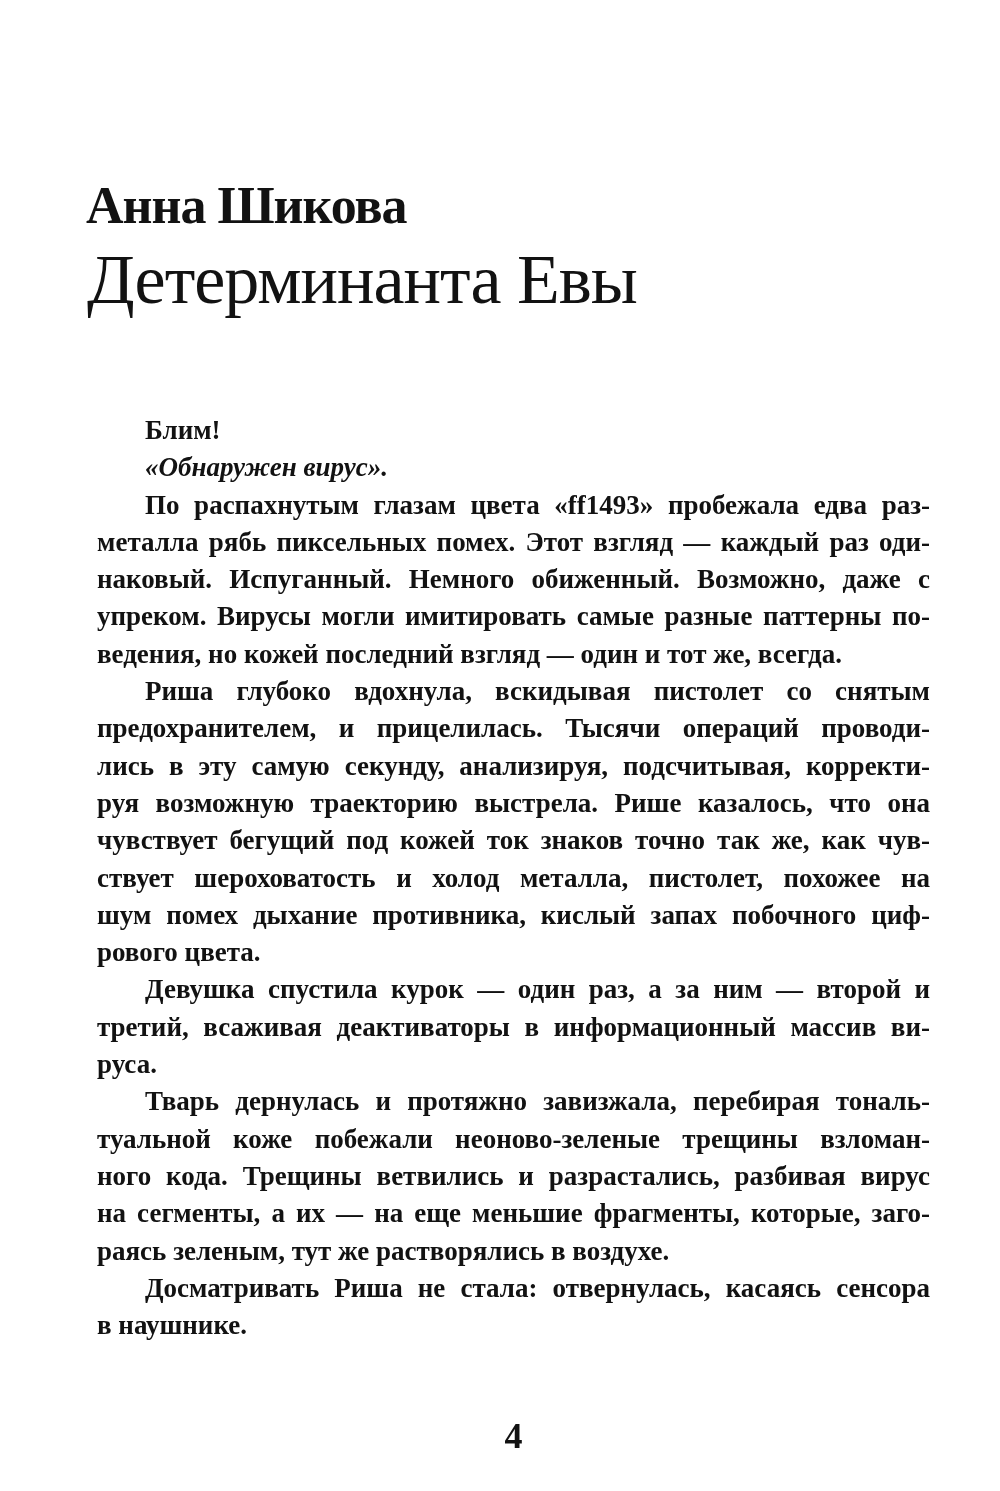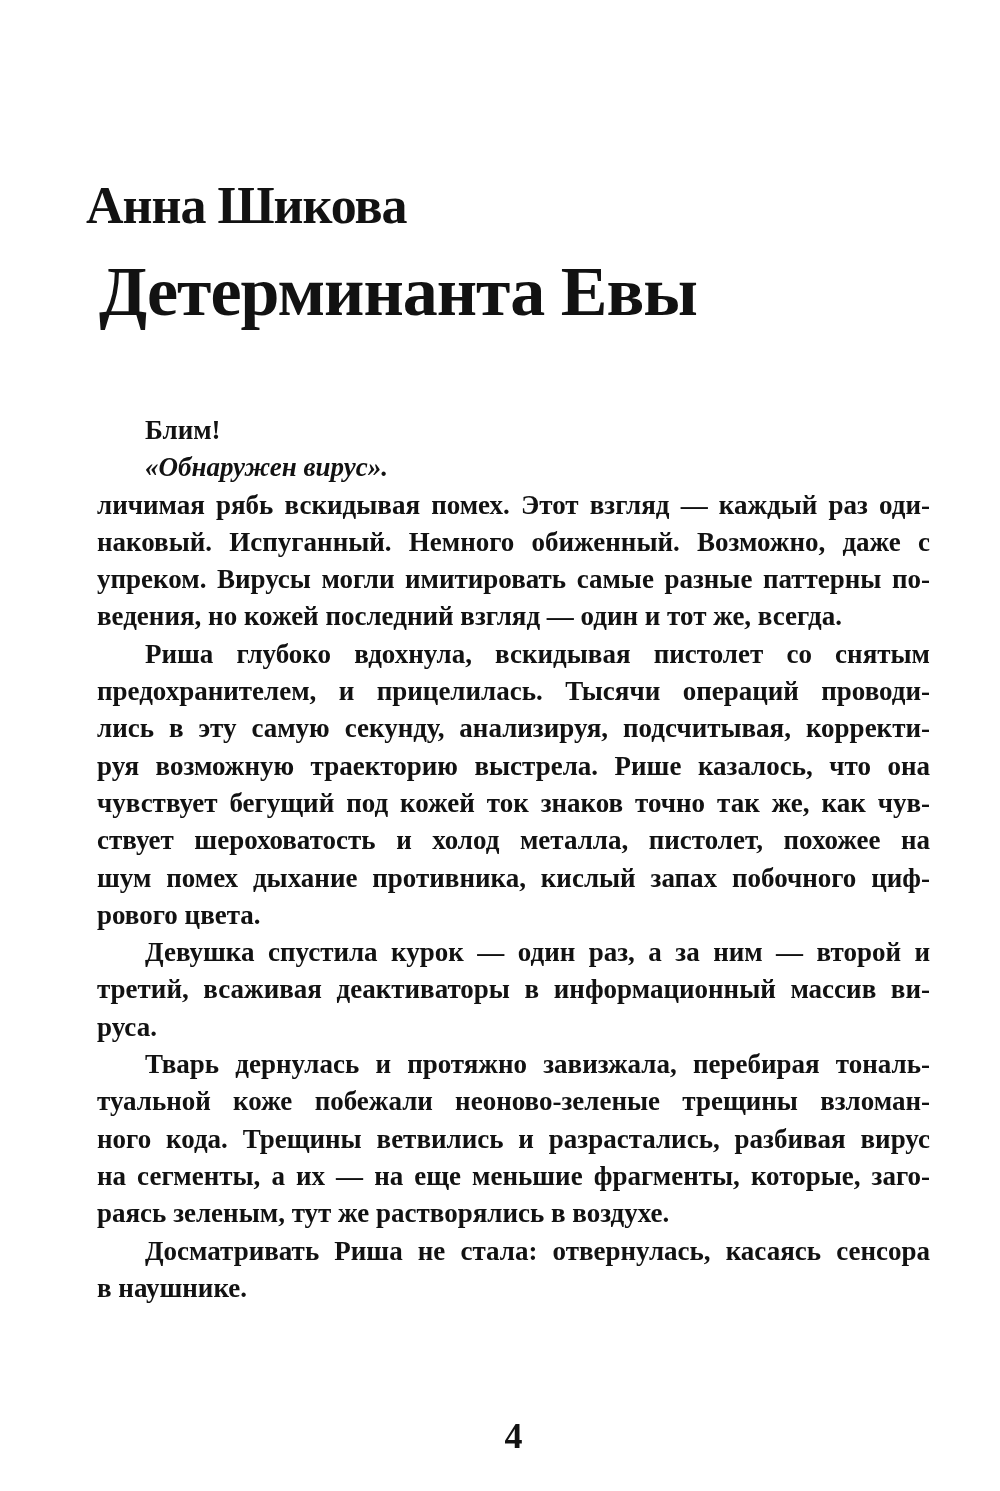--- a/index.html
+++ b/index.html
@@ -19,23 +19,23 @@
     margin: 0;
     font-size: 52px;
     font-weight: 700;
     letter-spacing: -1px;
     white-space: nowrap;
   }
   .title {
     position: absolute;
     left: 83px;
     top: 236px;
-    margin: 16px;
+    margin: 4px;
     font-size: 70px;
-    font-weight: 700;
+    font-weight: 400;
     letter-spacing: -1px;
     white-space: nowrap;
     text-align: right;
   }
   .body-text {
     position: absolute;
     left: 97px;
     top: 397px;
     width: 833px;
     font-size: 27px;
@@ -68,21 +68,22 @@
   <h2 class="author">Анна Шикова</h2>
   <h1 class="title">Детерминанта Евы</h1>
   <div class="body-text">
       <div class="para">
         <div class="line first last">Блим!</div>
       </div>
       <div class="para italic">
         <div class="line first last">«Обнаружен вирус».</div>
       </div>
       <div class="para">
-        <div class="line">личимая рябь вскидывая помех. Этот взгляд — каждый раз оди-</div>
+        <div class="line first">По распахнутым глазам цвета «ff1493» пробежала едва раз-</div>
+        <div class="line">металла рябь пиксельных помех. Этот взгляд — каждый раз оди-</div>
         <div class="line">наковый. Испуганный. Немного обиженный. Возможно, даже с</div>
         <div class="line">упреком. Вирусы могли имитировать самые разные паттерны по-</div>
         <div class="line last">ведения, но кожей последний взгляд — один и тот же, всегда.</div>
       </div>
       <div class="para">
         <div class="line first">Риша глубоко вдохнула, вскидывая пистолет со снятым</div>
         <div class="line">предохранителем, и прицелилась. Тысячи операций проводи-</div>
         <div class="line">лись в эту самую секунду, анализируя, подсчитывая, корректи-</div>
         <div class="line">руя возможную траекторию выстрела. Рише казалось, что она</div>
         <div class="line">чувствует бегущий под кожей ток знаков точно так же, как чув-</div>

